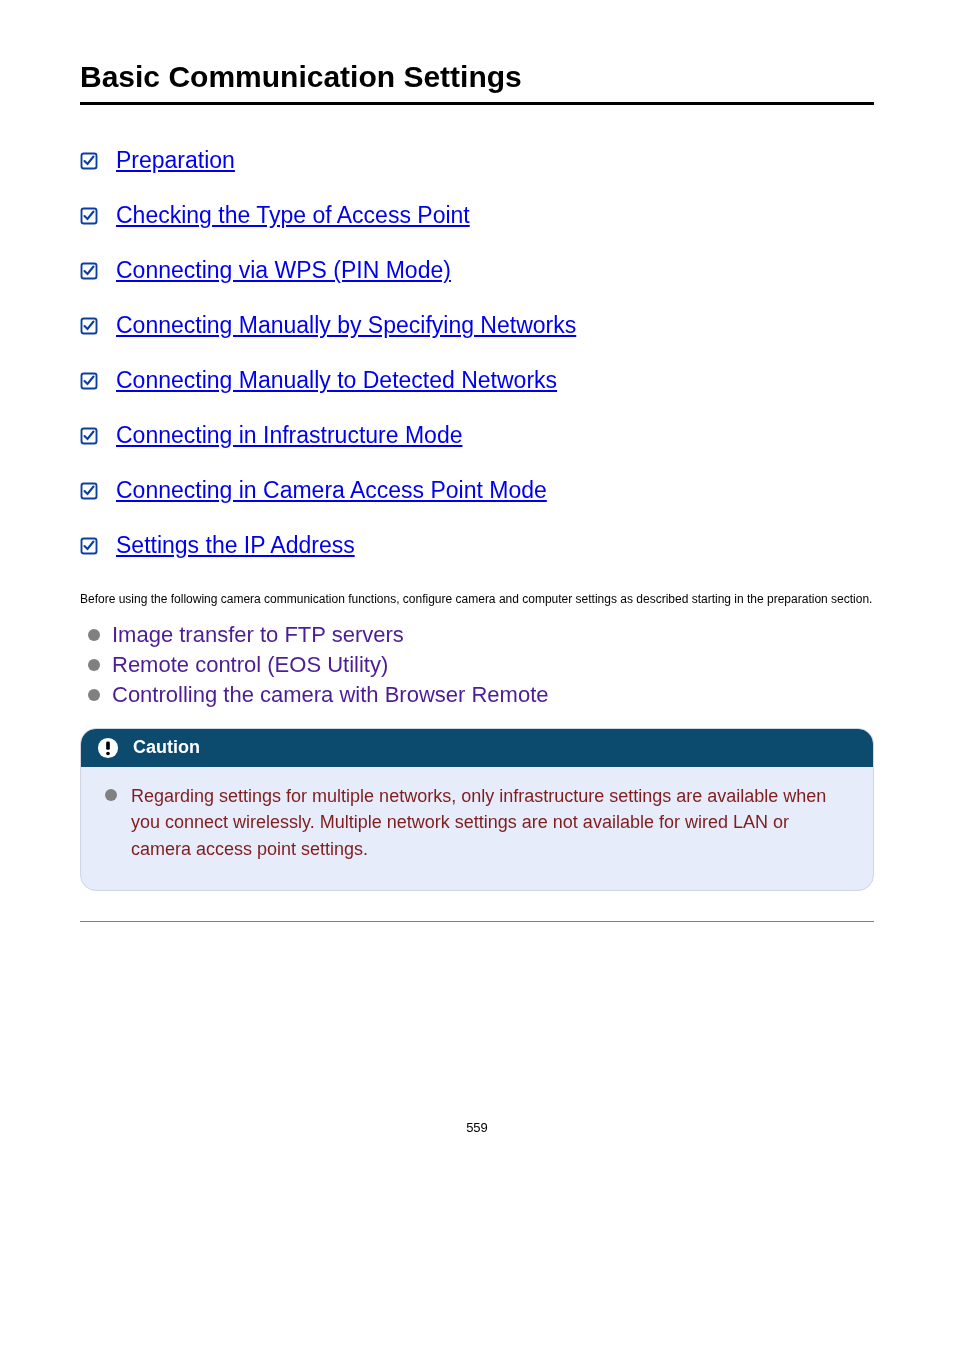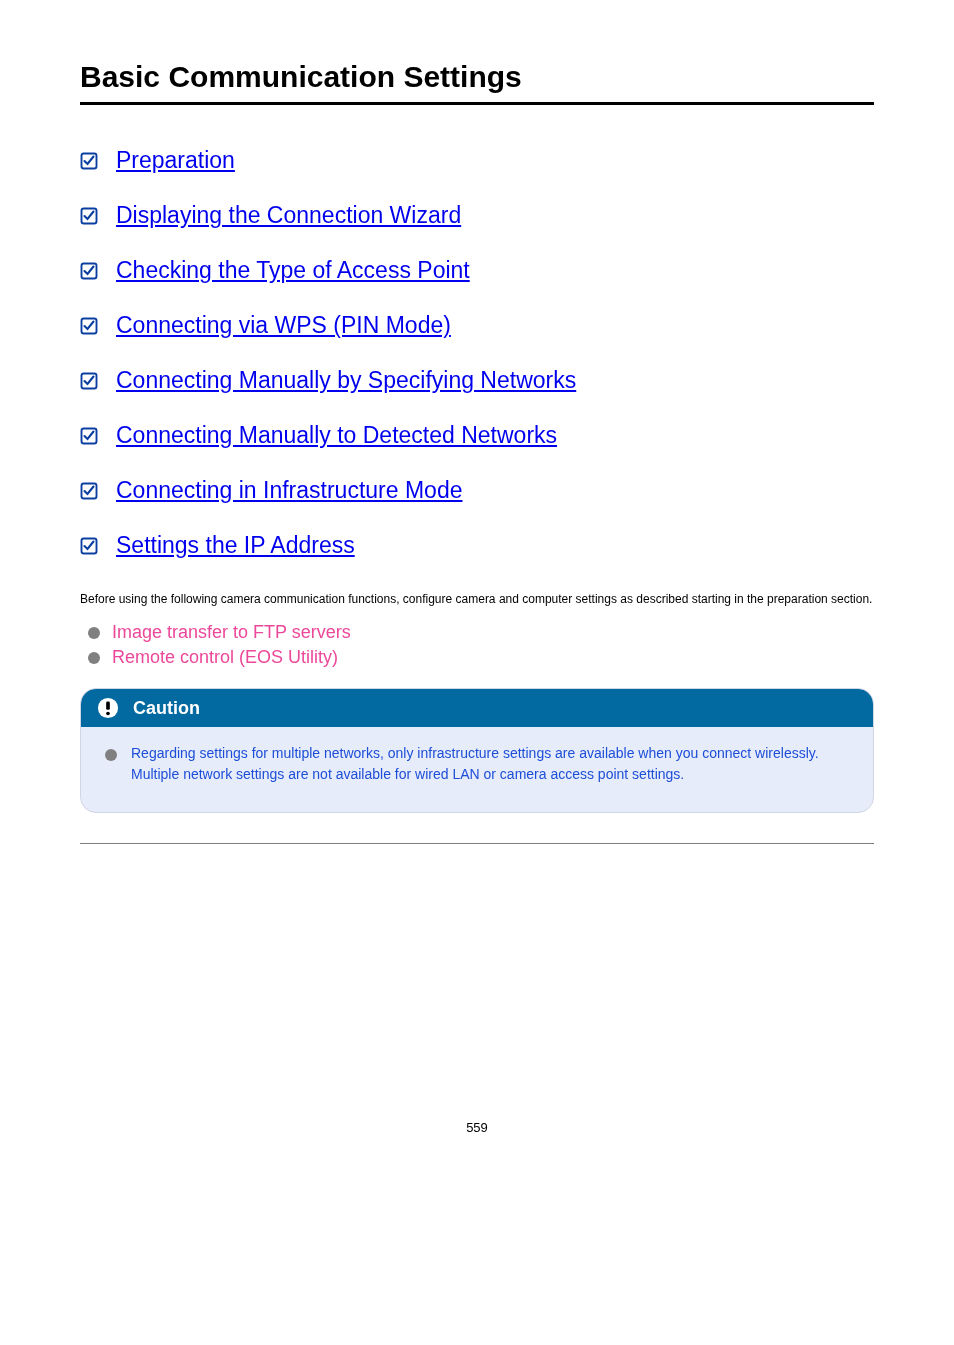--- a/index.html
+++ b/index.html
@@ -6,55 +6,48 @@
   html, body { width: 954px; height: 1345px; background: #ffffff; font-family: Arial, Helvetica, sans-serif; }
   .page { padding: 60px 80px 30px 80px; }
   .title { font-size: 30px; font-weight: bold; color: #000; margin-bottom: 8px; }
   .title-rule { border: none; border-top: 3px solid #000; margin-bottom: 42px; }
   .link-list { list-style: none; margin-bottom: 32px; }
   .link-list li { display: flex; align-items: center; margin-bottom: 28px; }
   .list-icon { width: 18px; height: 18px; flex-shrink: 0; margin-right: 18px; }
   .link-text { color: #0000ee; font-size: 23px; text-decoration: underline; }
   .intro { font-size: 12px; color: #000; line-height: 1.45; margin-bottom: 14px; }
   .bullet-list { list-style: none; margin-bottom: 20px; }
-  .bullet-list li { display: flex; align-items: center; margin-bottom: 4px; font-size: 18px; color: #ec4899; }
+  .bullet-list li { display: flex; align-items: center; margin-bottom: 4px; font-size: 22px; color: #4c1d95; }
   .gray-bullet { width: 12px; height: 12px; border-radius: 50%; background: #808080; margin-right: 12px; margin-left: 8px; flex-shrink: 0; }
   .caution-box { border-radius: 16px; overflow: hidden; background: #e6ecfa; border: 1px solid #d0d6e4; margin-bottom: 30px; }
-  .caution-header { background: #0369a1; color: #fff; display: flex; align-items: center; padding: 8px 16px; border-top-left-radius: 14px; border-top-right-radius: 14px; }
+  .caution-header { background: #0c4a6e; color: #fff; display: flex; align-items: flex-start; padding: 8px 16px; border-top-left-radius: 14px; border-top-right-radius: 14px; }
   .caution-icon { width: 22px; height: 22px; margin-right: 14px; }
   .caution-title { font-size: 18px; font-weight: bold; }
   .caution-body { padding: 16px 22px 28px 22px; display: flex; }
   .caution-bullet { width: 12px; height: 12px; border-radius: 50%; background: #808080; margin-right: 14px; margin-top: 6px; flex-shrink: 0; margin-left: 2px; }
-  .caution-text { font-size: 14px; line-height: 1.45; color: #1d4ed8; }
+  .caution-text { font-size: 18px; line-height: 1.45; color: #7f1d1d; }
   .bottom-rule { border: none; border-top: 1px solid #808080; margin-top: 18px; }
   .page-num { text-align: center; font-size: 13px; color: #000; position: absolute; bottom: 36px; left: 0; right: 0; }
   .page-wrap { position: relative; width: 954px; height: 1171px; }
 </style>
 </head>
 <body>
 
 <div class="page-wrap">
   <div class="page">
     <h1 class="title">Basic Communication Settings</h1>
     <hr class="title-rule">
 
     <ul class="link-list">
       <li>
         <svg class="list-icon" viewBox="0 0 24 24">
           <rect x="2" y="2" width="20" height="20" rx="3" fill="none" stroke="#0a3ea0" stroke-width="2.5"></rect>
           <path d="M6 12 l4 4 l8 -10" fill="none" stroke="#0a3ea0" stroke-width="2.8" stroke-linecap="round"></path>
         </svg>
         <a class="link-text">Preparation</a>
-      </li>
-      <li>
-        <svg class="list-icon" viewBox="0 0 24 24">
-          <rect x="2" y="2" width="20" height="20" rx="3" fill="none" stroke="#0a3ea0" stroke-width="2.5"></rect>
-          <path d="M6 12 l4 4 l8 -10" fill="none" stroke="#0a3ea0" stroke-width="2.8" stroke-linecap="round"></path>
-        </svg>
-        <a class="link-text">Displaying the Connection Wizard</a>
       </li>
       <li>
         <svg class="list-icon" viewBox="0 0 24 24">
           <rect x="2" y="2" width="20" height="20" rx="3" fill="none" stroke="#0a3ea0" stroke-width="2.5"></rect>
           <path d="M6 12 l4 4 l8 -10" fill="none" stroke="#0a3ea0" stroke-width="2.8" stroke-linecap="round"></path>
         </svg>
         <a class="link-text">Checking the Type of Access Point</a>
       </li>
       <li>
         <svg class="list-icon" viewBox="0 0 24 24">
@@ -82,34 +75,45 @@
           <rect x="2" y="2" width="20" height="20" rx="3" fill="none" stroke="#0a3ea0" stroke-width="2.5"></rect>
           <path d="M6 12 l4 4 l8 -10" fill="none" stroke="#0a3ea0" stroke-width="2.8" stroke-linecap="round"></path>
         </svg>
         <a class="link-text">Connecting in Infrastructure Mode</a>
       </li>
       <li>
         <svg class="list-icon" viewBox="0 0 24 24">
           <rect x="2" y="2" width="20" height="20" rx="3" fill="none" stroke="#0a3ea0" stroke-width="2.5"></rect>
           <path d="M6 12 l4 4 l8 -10" fill="none" stroke="#0a3ea0" stroke-width="2.8" stroke-linecap="round"></path>
         </svg>
+        <a class="link-text">Connecting in Camera Access Point Mode</a>
+      </li>
+      <li>
+        <svg class="list-icon" viewBox="0 0 24 24">
+          <rect x="2" y="2" width="20" height="20" rx="3" fill="none" stroke="#0a3ea0" stroke-width="2.5"></rect>
+          <path d="M6 12 l4 4 l8 -10" fill="none" stroke="#0a3ea0" stroke-width="2.8" stroke-linecap="round"></path>
+        </svg>
         <a class="link-text">Settings the IP Address</a>
       </li>
     </ul>
 
     <p class="intro">Before using the following camera communication functions, configure camera and computer settings as described starting in the preparation section.</p>
 
     <ul class="bullet-list">
       <li>
         <span class="gray-bullet"></span>
         <span>Image transfer to FTP servers</span>
       </li>
       <li>
         <span class="gray-bullet"></span>
         <span>Remote control (EOS Utility)</span>
+      </li>
+      <li>
+        <span class="gray-bullet"></span>
+        <span>Controlling the camera with Browser Remote</span>
       </li>
     </ul>
 
     <div class="caution-box">
       <div class="caution-header">
         <svg class="caution-icon" viewBox="0 0 24 24">
           <circle cx="12" cy="12" r="11" fill="#fff"></circle>
           <rect x="10" y="5" width="4" height="9" rx="1.5" fill="#000"></rect>
           <circle cx="12" cy="18" r="2" fill="#000"></circle>
         </svg>

